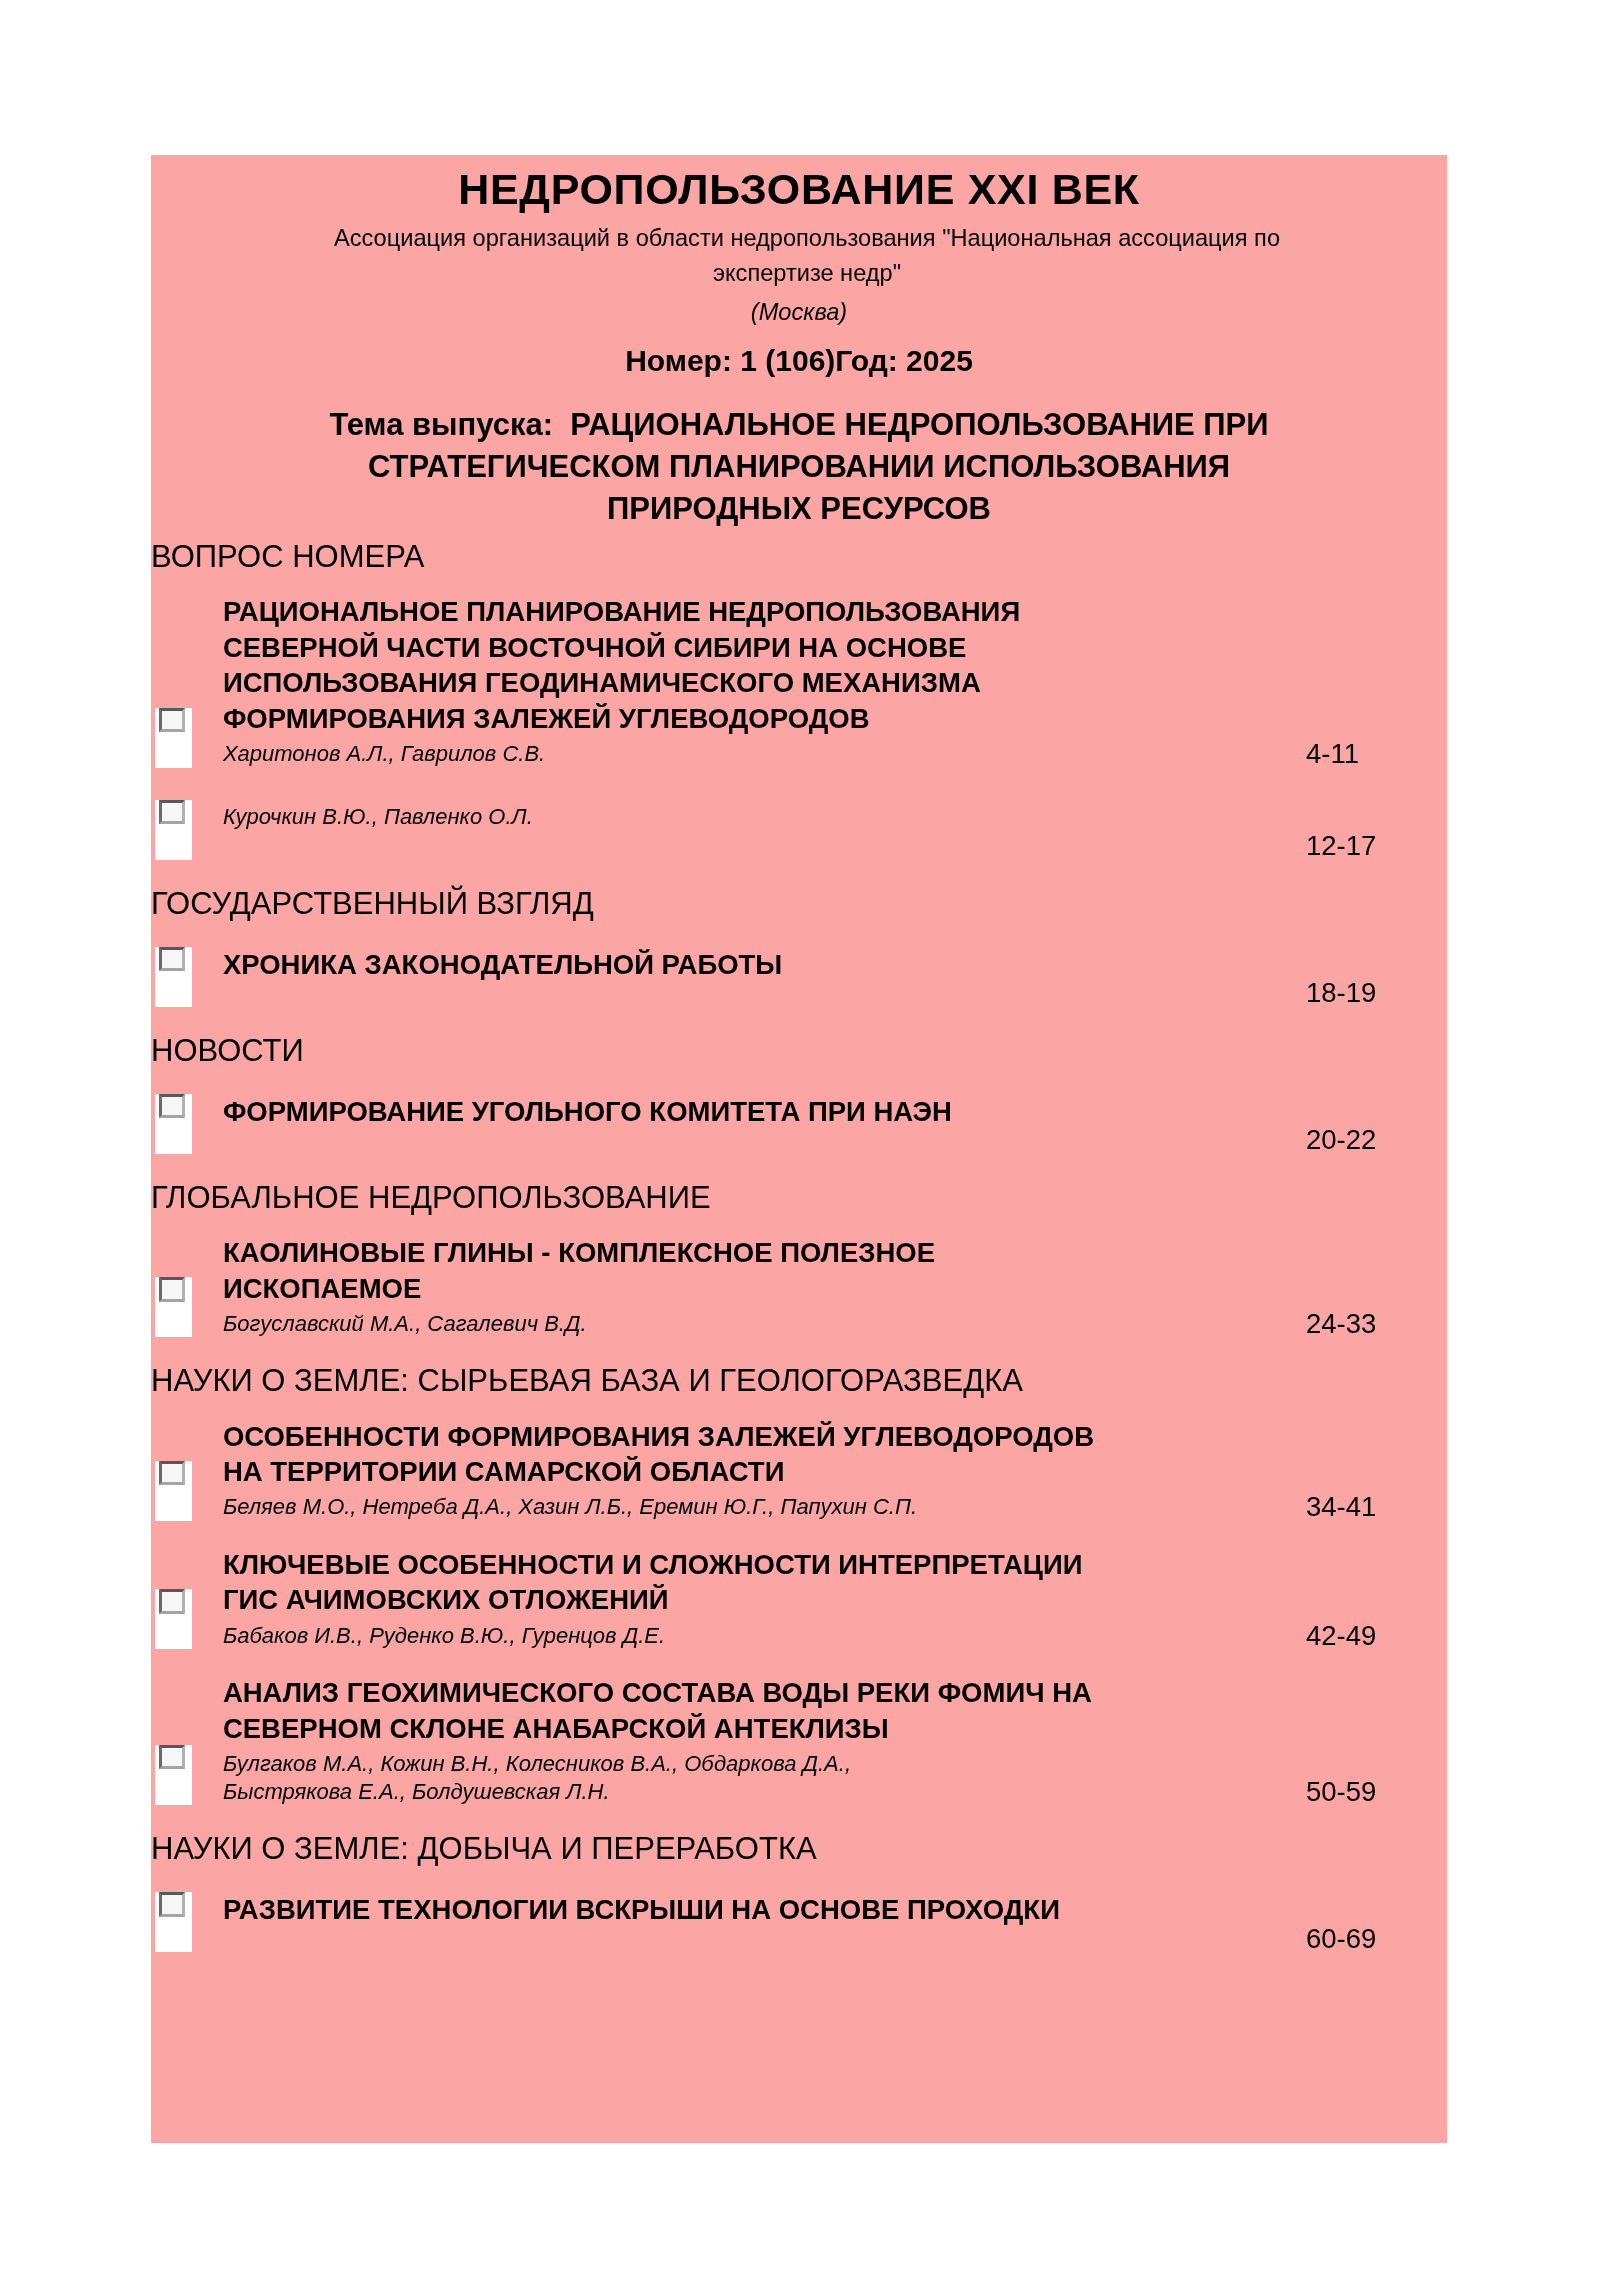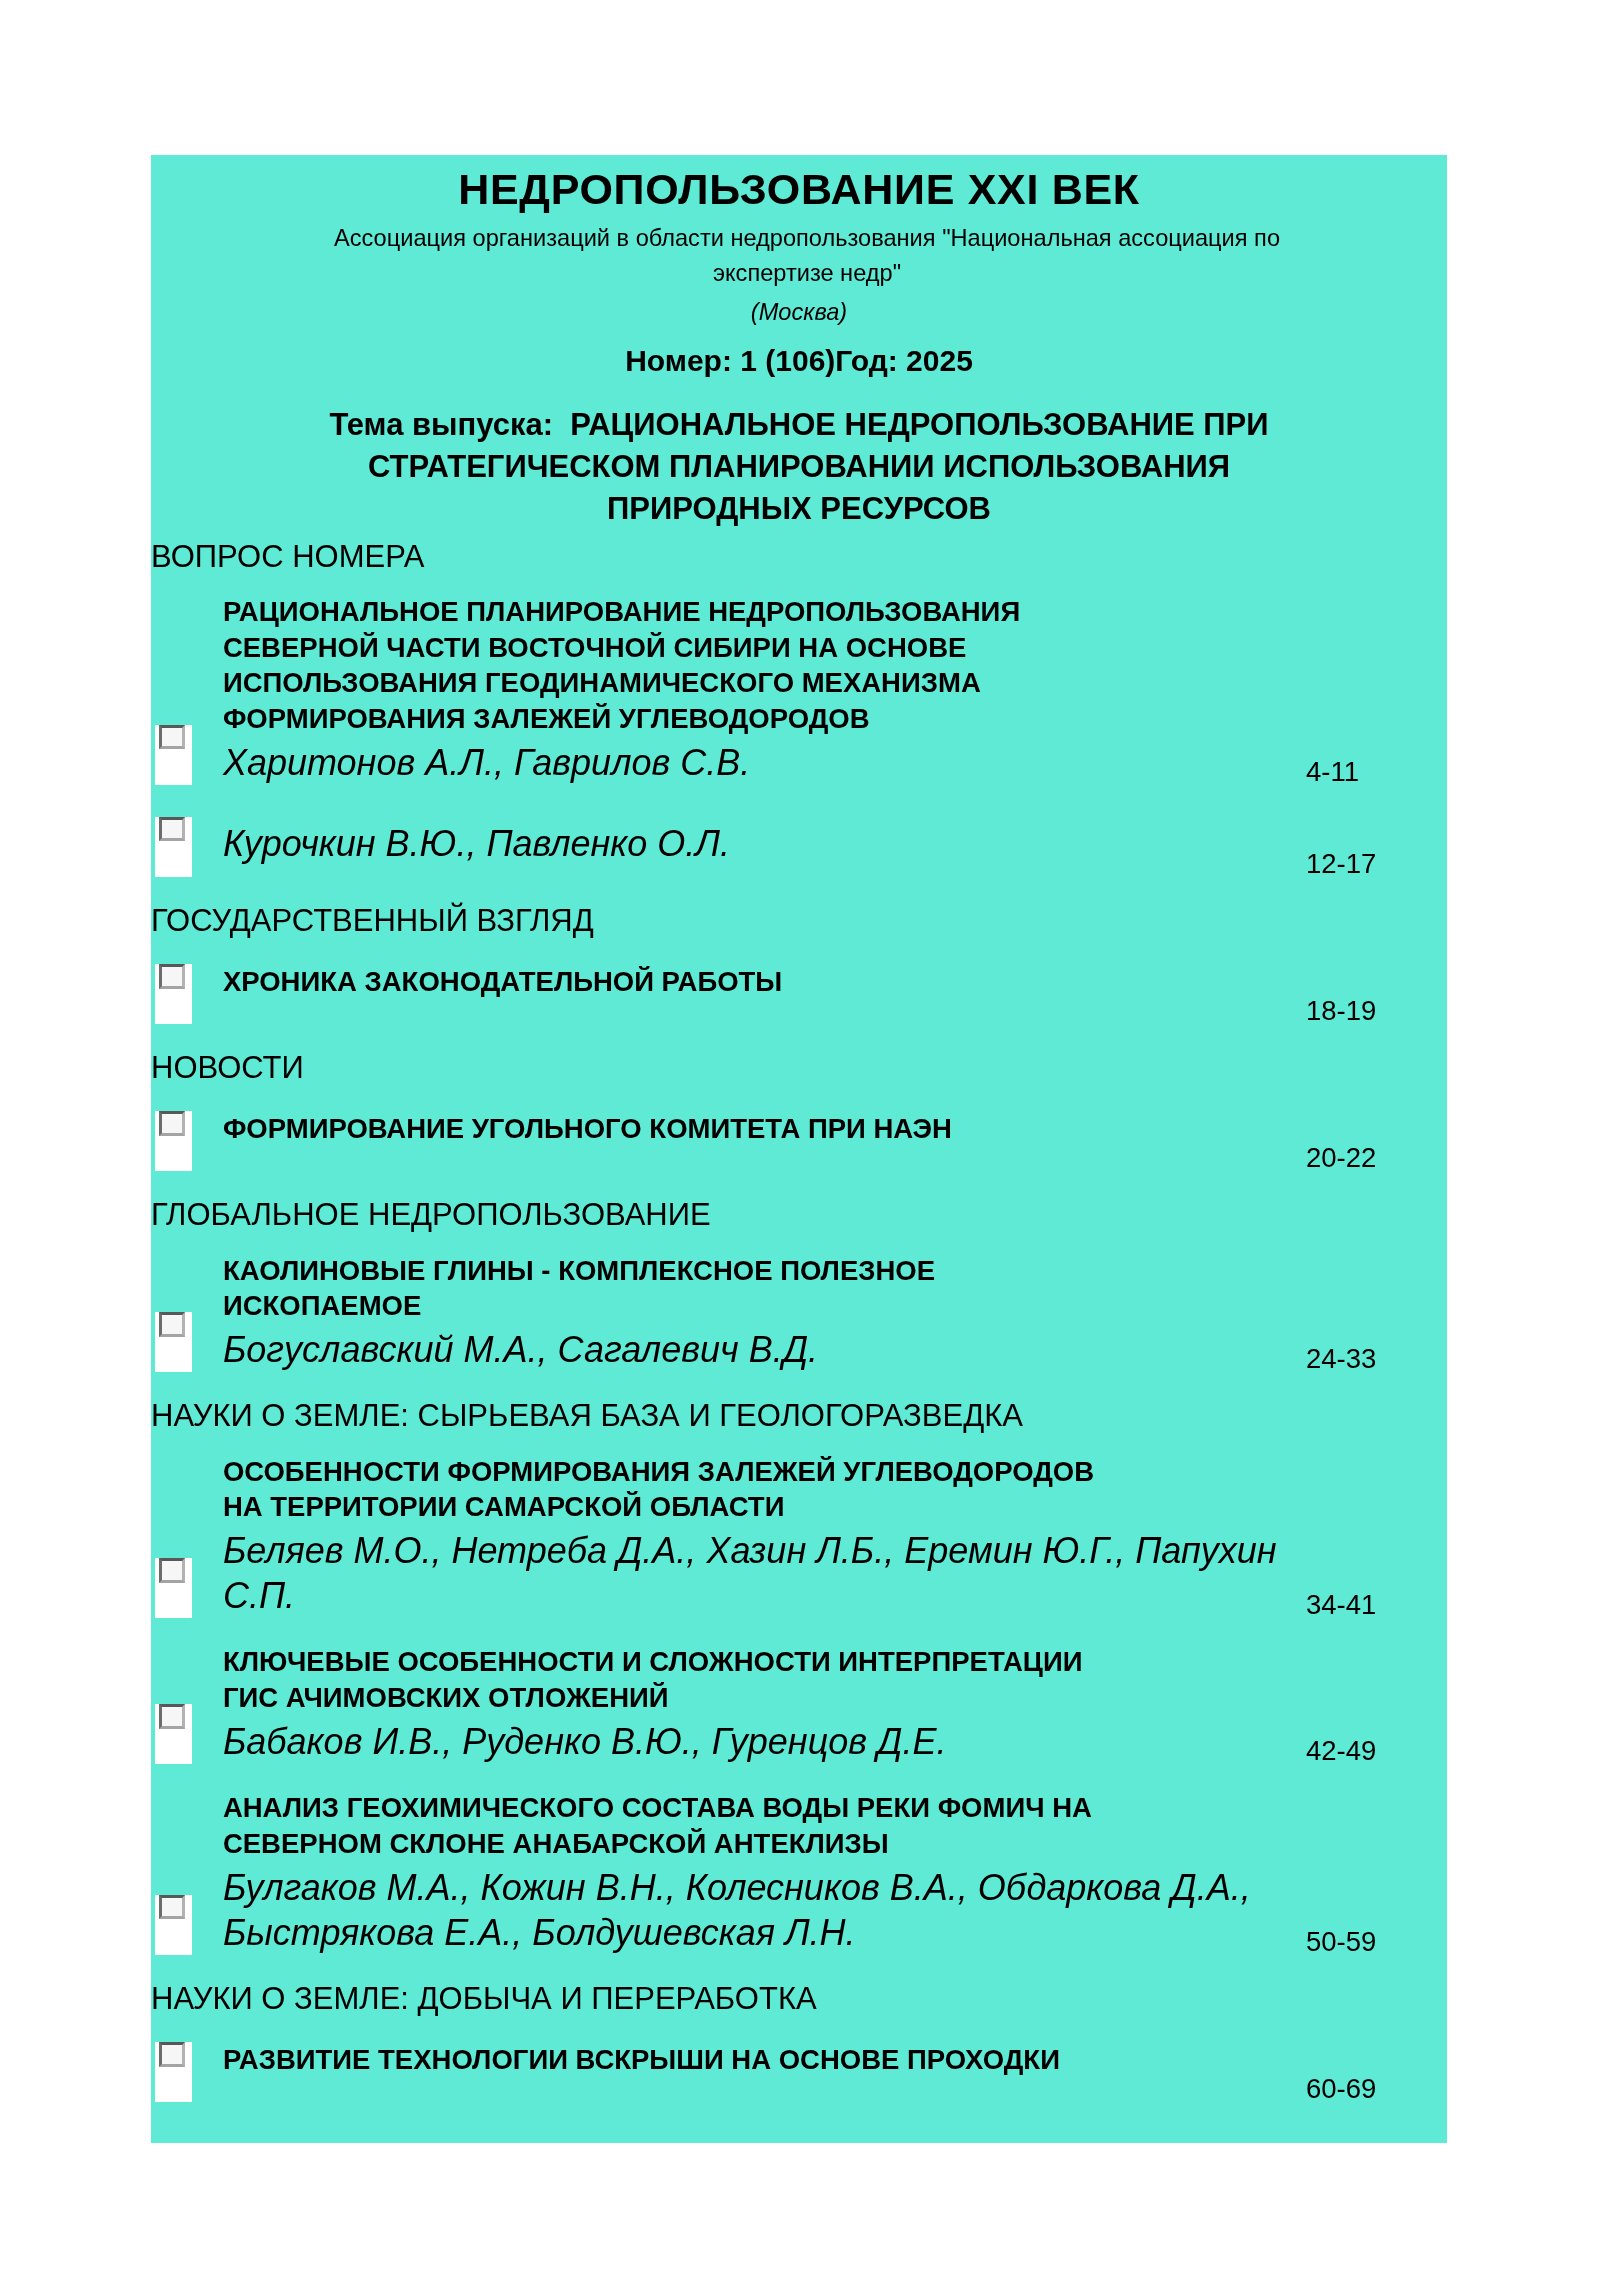--- a/index.html
+++ b/index.html
@@ -14,21 +14,21 @@
     font-family: "Liberation Sans", sans-serif;
     color: #000000;
     overflow: hidden;
   }
   .panel {
     position: absolute;
     left: 151px;
     top: 155px;
     width: 1296px;
     height: 1988px;
-    background: #5eead4;
+    background: #fca5a5;
     box-sizing: border-box;
     padding-top: 9.2px;
     overflow: hidden;
   }
   .journal-title {
     text-align: center;
     font-size: 43px;
     font-weight: bold;
     line-height: 1.2;
     letter-spacing: 0.7px;
@@ -106,21 +106,21 @@
     padding-right: 19.6px;
     min-height: 60px;
   }
   .entry-title {
     font-size: 27.5px;
     font-weight: bold;
     line-height: 1.29;
     white-space: pre-wrap;
   }
   .entry-authors {
-    font-size: 36px;
+    font-size: 22px;
     font-style: italic;
     line-height: 1.25;
     margin-top: 3.9px;
     white-space: pre-wrap;
   }
   .pages-col {
     flex: none;
     width: 141px;
     display: flex;
     align-items: center;

